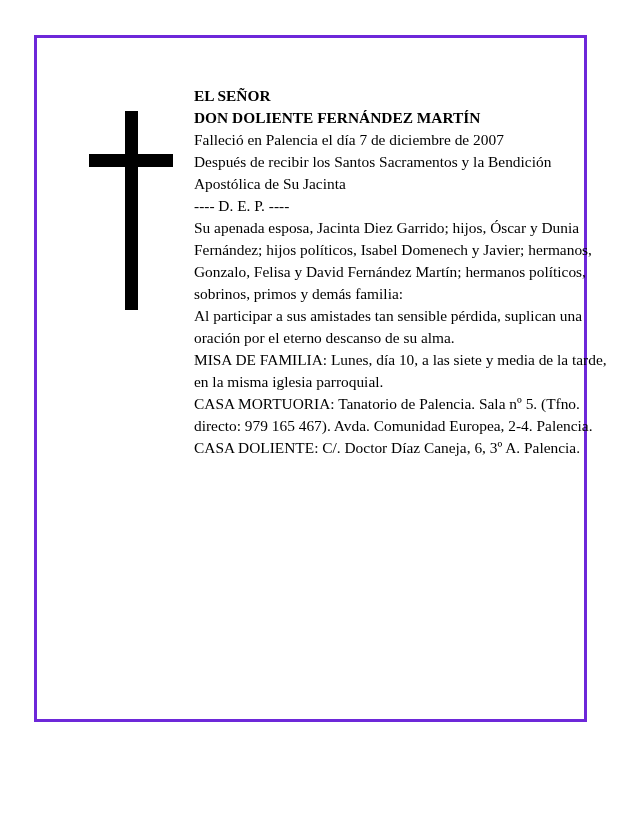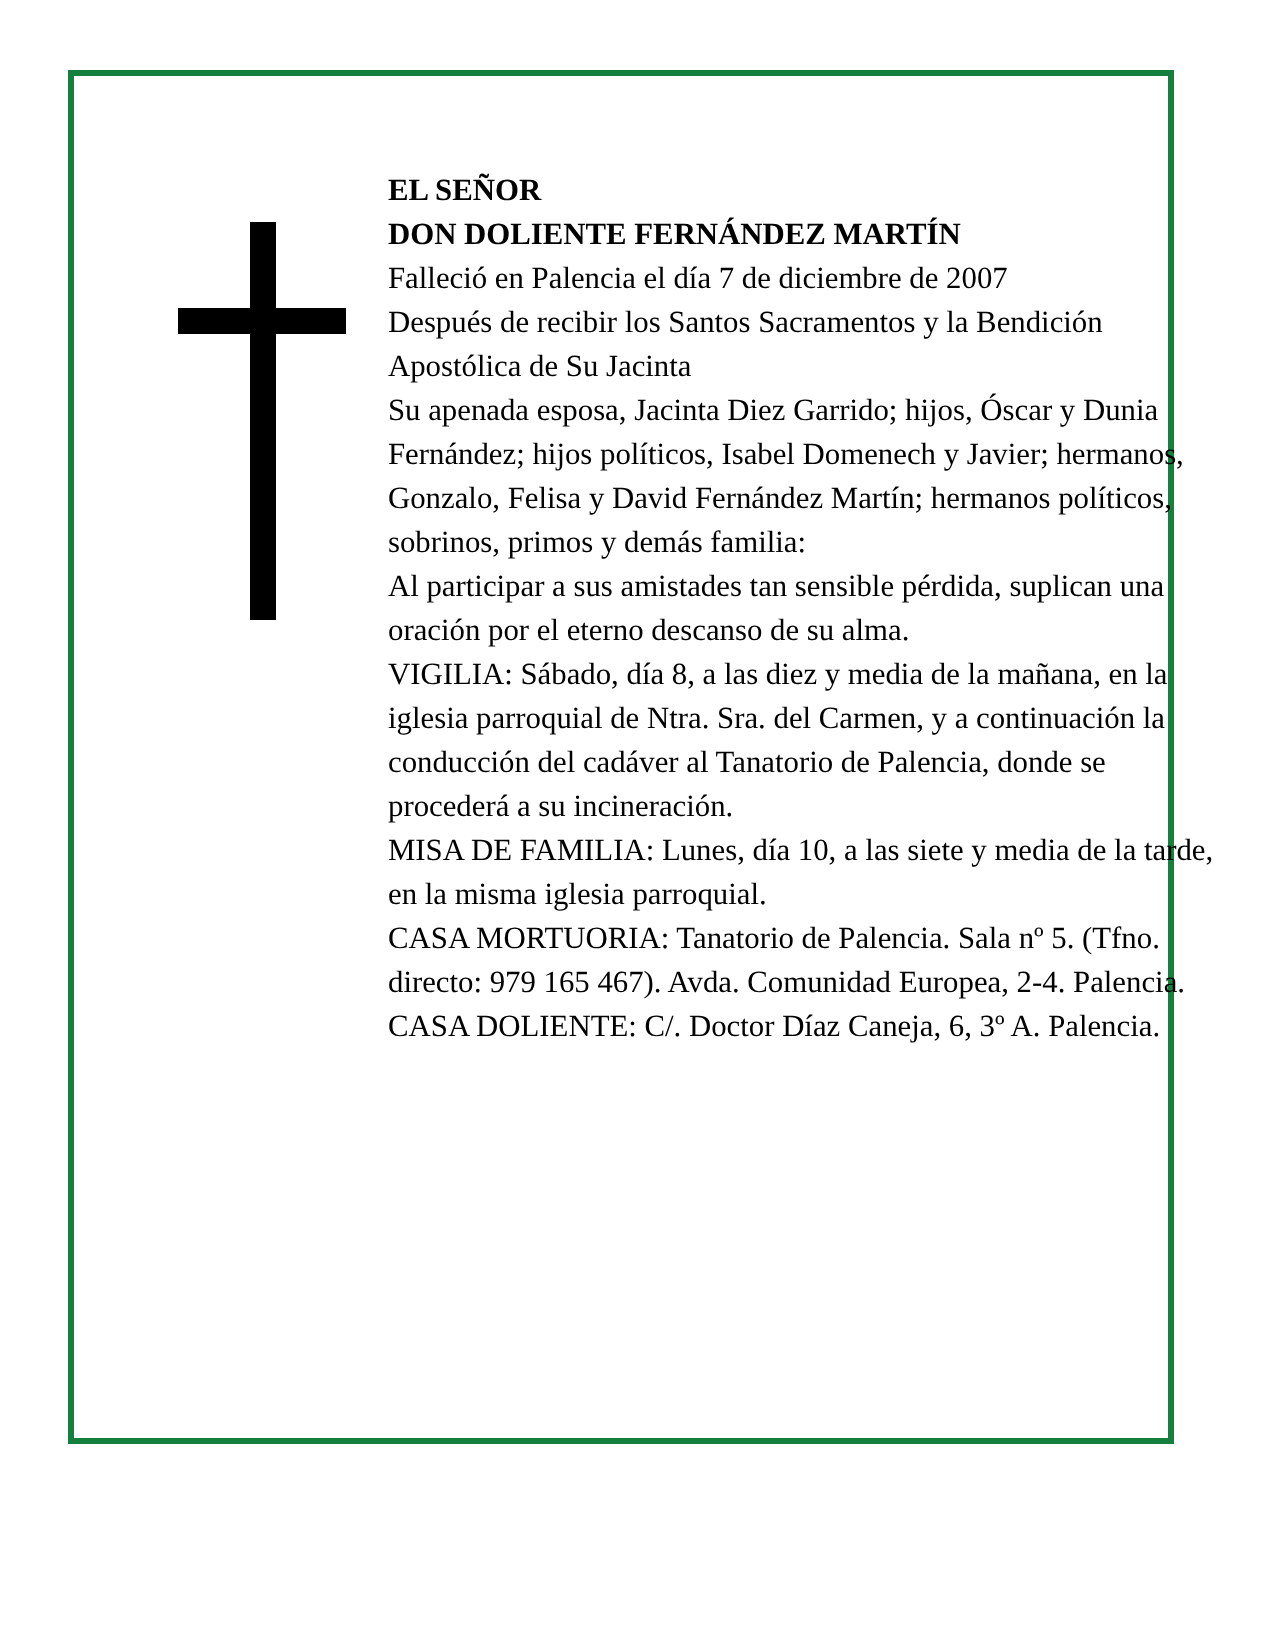--- a/index.html
+++ b/index.html
@@ -10,21 +10,21 @@
     -webkit-font-smoothing:antialiased;
     overflow:hidden;
   }
   #page{position:relative;width:636px;height:822px;background:#fff;}
 
   
   #notice-frame{
     position:absolute;
     left:34px;top:35px;
     width:553px;height:687px;
-    border:3px solid #15803d;
+    border:3px solid #6d28d9;
     box-sizing:border-box;
     background:#fff;
   }
 
   
   #cross{
     position:absolute;
     left:52px;top:73px;
     width:84px;height:199px;
   }
@@ -76,26 +76,26 @@
 
       <p class="line bold para">EL SEÑOR</p>
 
       <p class="line bold para">DON DOLIENTE FERNÁNDEZ MARTÍN</p>
 
       <p class="line para">Falleció en Palencia el día 7 de diciembre de 2007</p>
 
 
       <p class="line para">Después de recibir los Santos Sacramentos y la Bendición Apostólica de Su Jacinta</p>
 
+      <p class="line para">---- D. E. P. ----</p>
 
       <p class="line para">Su apenada esposa, Jacinta Diez Garrido; hijos, Óscar y Dunia Fernández; hijos políticos, Isabel Domenech y Javier; hermanos, Gonzalo, Felisa y David Fernández Martín; hermanos políticos, sobrinos, primos y demás familia:</p>
 
       <p class="line para">Al participar a sus amistades tan sensible pérdida, suplican una oración por el eterno descanso de su alma.</p>
 
-      <p class="line para">VIGILIA: Sábado, día 8, a las diez y media de la mañana, en la iglesia parroquial de Ntra. Sra. del Carmen, y a continuación la conducción del cadáver al Tanatorio de Palencia, donde se procederá a su incineración.</p>
 
       <p class="line para">MISA DE FAMILIA: Lunes, día 10, a las siete y media de la tarde, en la misma iglesia parroquial.</p>
 
       <p class="line para">CASA MORTUORIA: Tanatorio de Palencia. Sala nº 5. (Tfno. directo: 979 165 467). Avda. Comunidad Europea, 2-4. Palencia.</p>
 
       <p class="line para">CASA DOLIENTE: C/. Doctor Díaz Caneja, 6, 3º A. Palencia.</p>
 
     </div>
   </div>
 </div>

